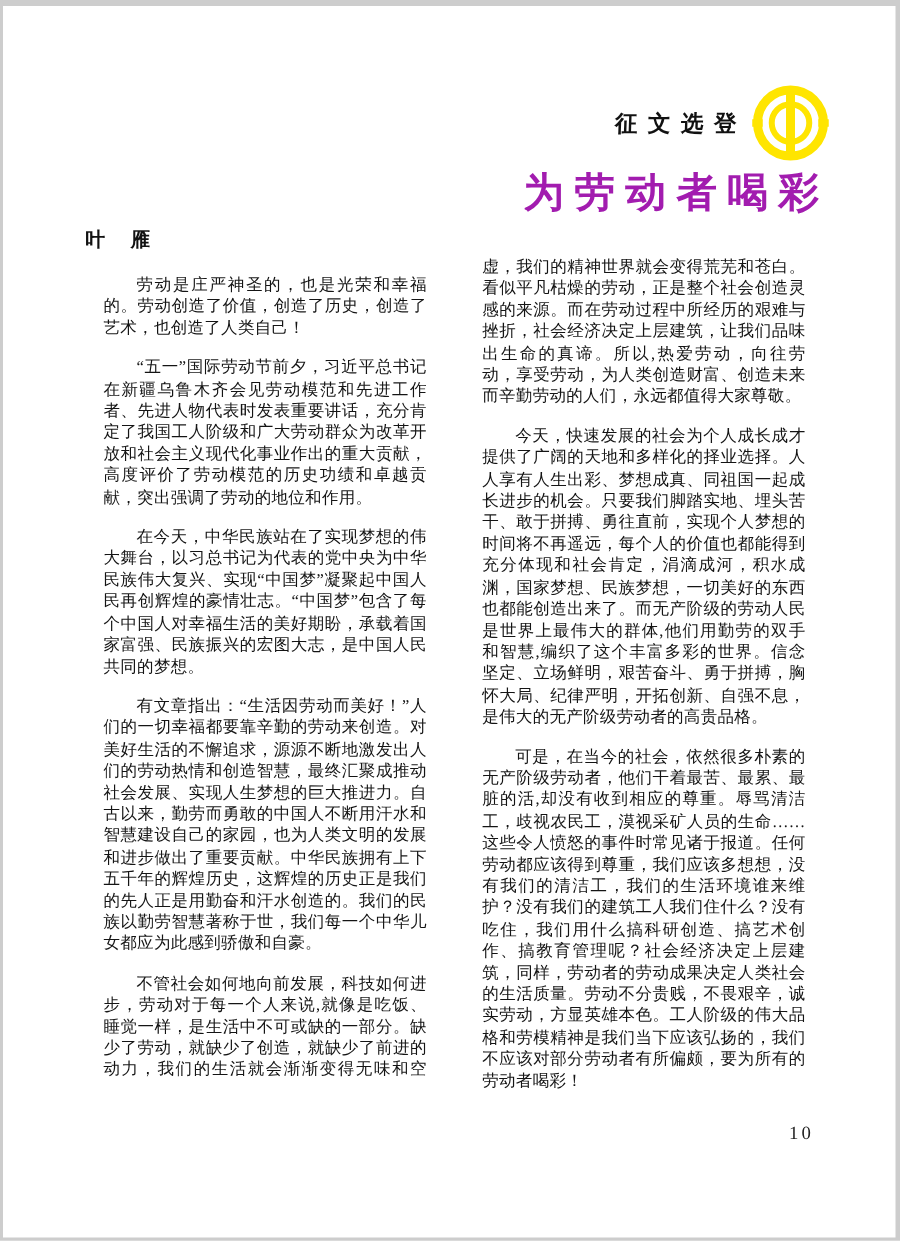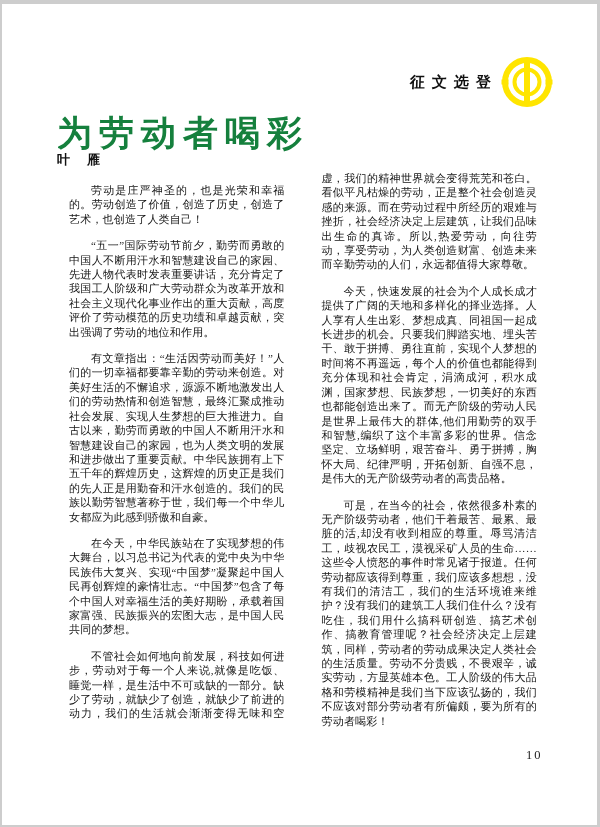--- a/index.html
+++ b/index.html
@@ -40,26 +40,26 @@
     width: 52px;
     height: 52px;
     display: inline-block;
     flex: none;
   }
   .title {
     position: absolute;
     top: 106px;
     left: 55px;
     right: 44px;
-    text-align: left;
-    font-size: 35px;
+    text-align: right;
+    font-size: 27px;
     font-weight: 900;
     letter-spacing: 7px;
     margin: 0;
-    color: #15803d;
+    color: #a21caf;
   }
   .author {
     position: absolute;
     top: 147px;
     left: 55px;
     right: 44px;
     text-align: left;
     font-size: 13px;
     font-weight: bold;
     letter-spacing: 2px;
@@ -114,23 +114,23 @@
       </svg>
     </span>
   </div>
 
   <h1 class="title">为劳动者喝彩</h1>
 
   <div class="author">叶　雁</div>
 
   <div class="article">
       <p>劳动是庄严神圣的，也是光荣和幸福的。劳动创造了价值，创造了历史，创造了艺术，也创造了人类自己！</p>
-      <p>“五一”国际劳动节前夕，勤劳而勇敢的中国人不断用汗水和智慧建设自己的家园、先进人物代表时发表重要讲话，充分肯定了我国工人阶级和广大劳动群众为改革开放和社会主义现代化事业作出的重大贡献，高度评价了劳动模范的历史功绩和卓越贡献，突出强调了劳动的地位和作用。</p>
+      <p>“五一”国际劳动节前夕，习近平总书记在新疆乌鲁木齐会见劳动模范和先进工作者、先进人物代表时发表重要讲话，充分肯定了我国工人阶级和广大劳动群众为改革开放和社会主义现代化事业作出的重大贡献，高度评价了劳动模范的历史功绩和卓越贡献，突出强调了劳动的地位和作用。</p>
+      <p>在今天，中华民族站在了实现梦想的伟大舞台，以习总书记为代表的党中央为中华民族伟大复兴、实现“中国梦”凝聚起中国人民再创辉煌的豪情壮志。“中国梦”包含了每个中国人对幸福生活的美好期盼，承载着国家富强、民族振兴的宏图大志，是中国人民共同的梦想。</p>
       <p>有文章指出：“生活因劳动而美好！”人们的一切幸福都要靠辛勤的劳动来创造。对美好生活的不懈追求，源源不断地激发出人们的劳动热情和创造智慧，最终汇聚成推动社会发展、实现人生梦想的巨大推进力。自古以来，勤劳而勇敢的中国人不断用汗水和智慧建设自己的家园，也为人类文明的发展和进步做出了重要贡献。中华民族拥有上下五千年的辉煌历史，这辉煌的历史正是我们的先人正是用勤奋和汗水创造的。我们的民族以勤劳智慧著称于世，我们每一个中华儿女都应为此感到骄傲和自豪。</p>
-      <p>在今天，中华民族站在了实现梦想的伟大舞台，以习总书记为代表的党中央为中华民族伟大复兴、实现“中国梦”凝聚起中国人民再创辉煌的豪情壮志。“中国梦”包含了每个中国人对幸福生活的美好期盼，承载着国家富强、民族振兴的宏图大志，是中国人民共同的梦想。</p>
       <p>不管社会如何地向前发展，科技如何进步，劳动对于每一个人来说,就像是吃饭、睡觉一样，是生活中不可或缺的一部分。缺少了劳动，就缺少了创造，就缺少了前进的动力，我们的生活就会渐渐变得无味和空虚，我们的精神世界就会变得荒芜和苍白。看似平凡枯燥的劳动，正是整个社会创造灵感的来源。而在劳动过程中所经历的艰难与挫折，社会经济决定上层建筑，让我们品味出生命的真谛。所以,热爱劳动，向往劳动，享受劳动，为人类创造财富、创造未来而辛勤劳动的人们，永远都值得大家尊敬。</p>
       <p>今天，快速发展的社会为个人成长成才提供了广阔的天地和多样化的择业选择。人人享有人生出彩、梦想成真、同祖国一起成长进步的机会。只要我们脚踏实地、埋头苦干、敢于拼搏、勇往直前，实现个人梦想的时间将不再遥远，每个人的价值也都能得到充分体现和社会肯定，涓滴成河，积水成渊，国家梦想、民族梦想，一切美好的东西也都能创造出来了。而无产阶级的劳动人民是世界上最伟大的群体,他们用勤劳的双手和智慧,编织了这个丰富多彩的世界。信念坚定、立场鲜明，艰苦奋斗、勇于拼搏，胸怀大局、纪律严明，开拓创新、自强不息，是伟大的无产阶级劳动者的高贵品格。</p>
       <p>可是，在当今的社会，依然很多朴素的无产阶级劳动者，他们干着最苦、最累、最脏的活,却没有收到相应的尊重。辱骂清洁工，歧视农民工，漠视采矿人员的生命……这些令人愤怒的事件时常见诸于报道。任何劳动都应该得到尊重，我们应该多想想，没有我们的清洁工，我们的生活环境谁来维护？没有我们的建筑工人我们住什么？没有吃住，我们用什么搞科研创造、搞艺术创作、搞教育管理呢？社会经济决定上层建筑，同样，劳动者的劳动成果决定人类社会的生活质量。劳动不分贵贱，不畏艰辛，诚实劳动，方显英雄本色。工人阶级的伟大品格和劳模精神是我们当下应该弘扬的，我们不应该对部分劳动者有所偏颇，要为所有的劳动者喝彩！</p>
       <p>劳动最美丽，劳动最光荣，劳动使人聪慧，劳动给人快乐。向全世界的劳动者致敬！因为你们是最伟大的，勤劳善良的劳动人民永远快乐而光荣！向全世界的无产阶级劳动人民致以最崇高的敬意！</p>
     </div>
 
   <div class="page-number">10</div>
 
 </div>
 

